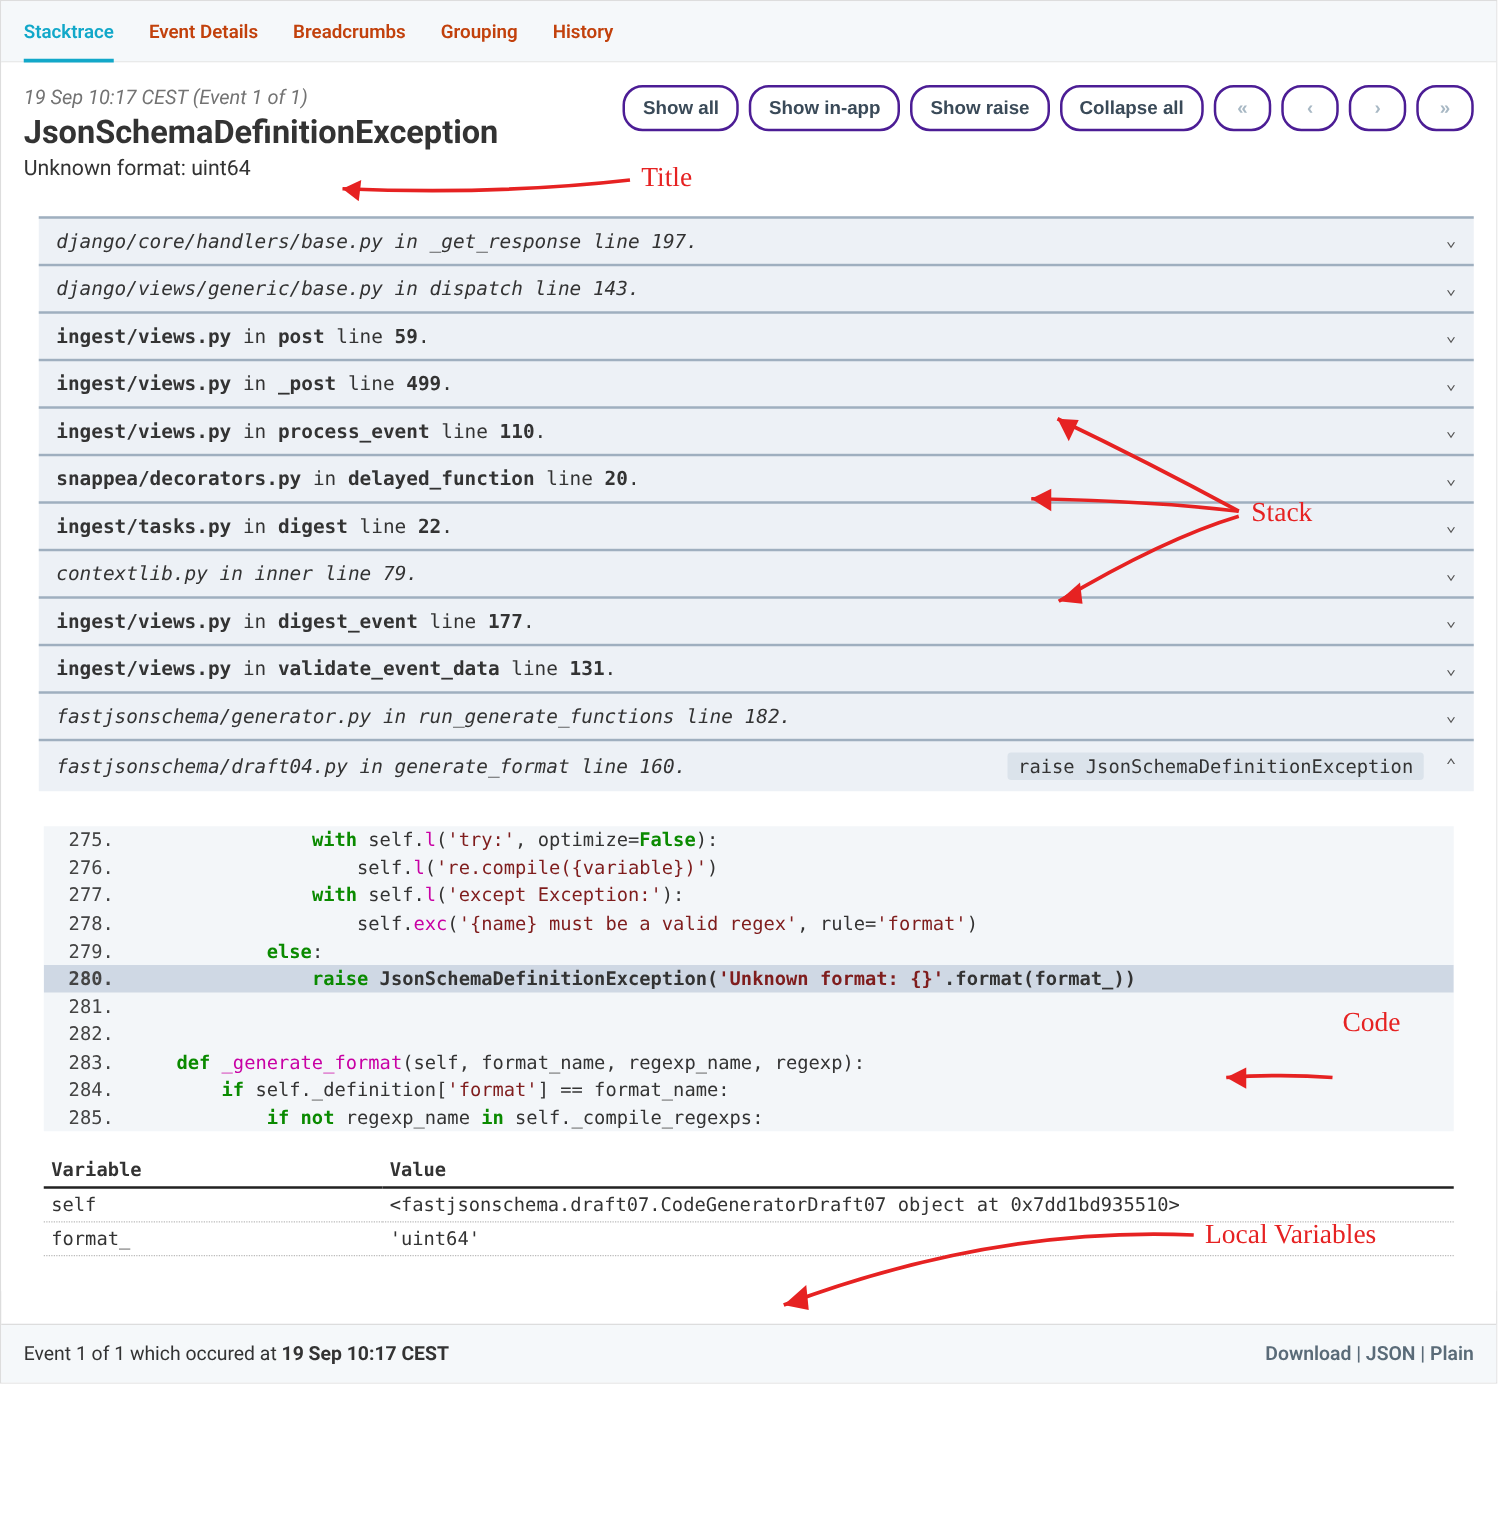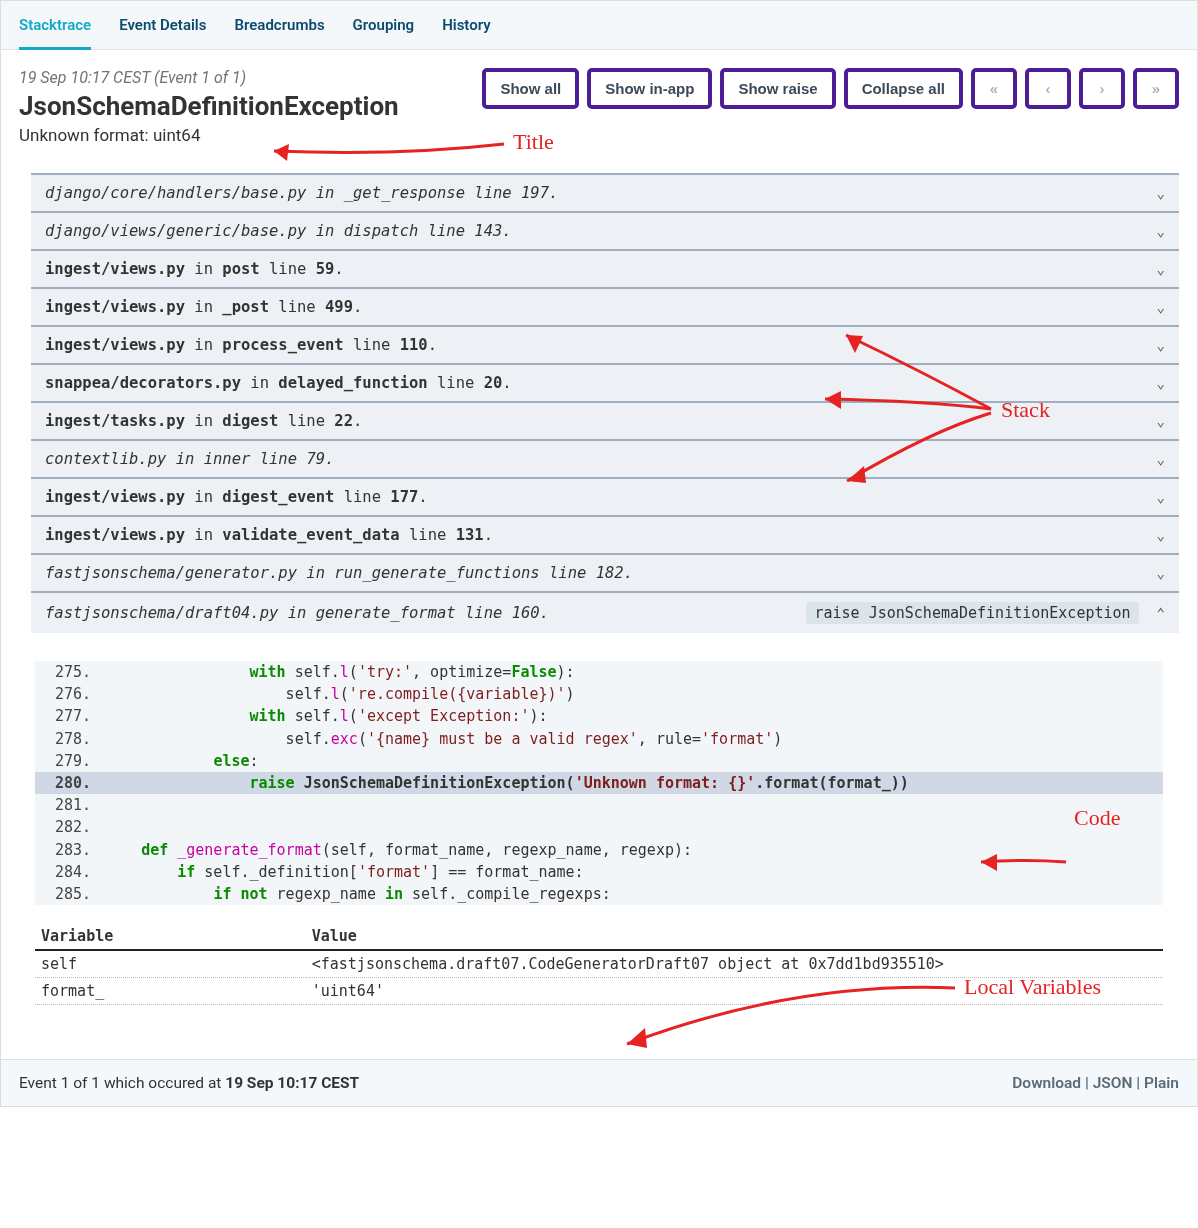--- a/index.html
+++ b/index.html
@@ -1,29 +1,29 @@
 <!DOCTYPE html>
 <html><head>
 <meta charset="utf-8">
 <style>
 * { box-sizing: border-box; margin: 0; padding: 0; }
 body { font-family: -apple-system, BlinkMacSystemFont, "Segoe UI", Roboto, sans-serif; background: #fff; color: #333; font-size: 15px; }
 .outer { position: relative; border: 1px solid #ddd; }
 .panel { background: #f5f8fa; }
 .tabs { display: flex; gap: 28px; padding: 0 18px; border-bottom: 1px solid #e5e5e5; }
-.tab { padding: 15px 0; font-weight: 600; color: #0c4a6e; cursor: pointer; position: relative; }
+.tab { padding: 15px 0; font-weight: 600; color: #c2410c; cursor: pointer; position: relative; }
 .tab.active { color: #12a8c9; }
 .tab.active::after { content:""; position:absolute; left:0; right:0; bottom:-1px; height:3px; background:#12a8c9; }
 .content { background:#fff; padding: 18px; }
 .header-row { display:flex; justify-content:space-between; align-items:flex-start; gap:20px; }
 .meta { font-style: italic; color:#737373; font-size:16px; margin-bottom:4px; }
 .title { font-size:26px; font-weight:700; }
 .subtitle { font-size:17px; margin-top:4px; }
 .button-row { display:flex; gap:8px; }
-.btn { border:4px solid #4c1d95; background:#fff; color:#3a4a58; font-weight:600; padding:8px 14px; border-radius:5px; cursor:pointer; font-size:15px; }
+.btn { border:2px solid #4c1d95; background:#fff; color:#3a4a58; font-weight:600; padding:8px 14px; border-radius:16px; cursor:pointer; font-size:15px; }
 .btn.icon { width:46px; display:flex; align-items:center; justify-content:center; padding:8px 0; color:#a8b8c4; }
 .frames { margin-top:28px;padding-left:12px; }
 .frame { background:#edf1f6; border-top:2px solid #9fafbf; padding:9px 14px; display:flex; justify-content:space-between; align-items:center; font-family: ui-monospace, Menlo, monospace; font-size:15.5px; }
 .frame .txt { flex:1; }
 .frame .txt.bold .file, .frame .txt.bold .func, .frame .txt.bold .line { font-weight:700; }
 .frame .txt.italic { font-style: italic; }
 .frame .in, .frame .ln { font-weight: normal !important; font-style: normal; }
 .frame.italic .in, .frame.italic .ln { font-style: italic; }
 .chevron { font-size:14px; color:#555; margin-left:10px; }
 .raise-badge { background:#dbe3eb; padding:2px 8px; border-radius:3px; font-family: ui-monospace, Menlo, monospace; font-size:15px; margin-right:8px; }

